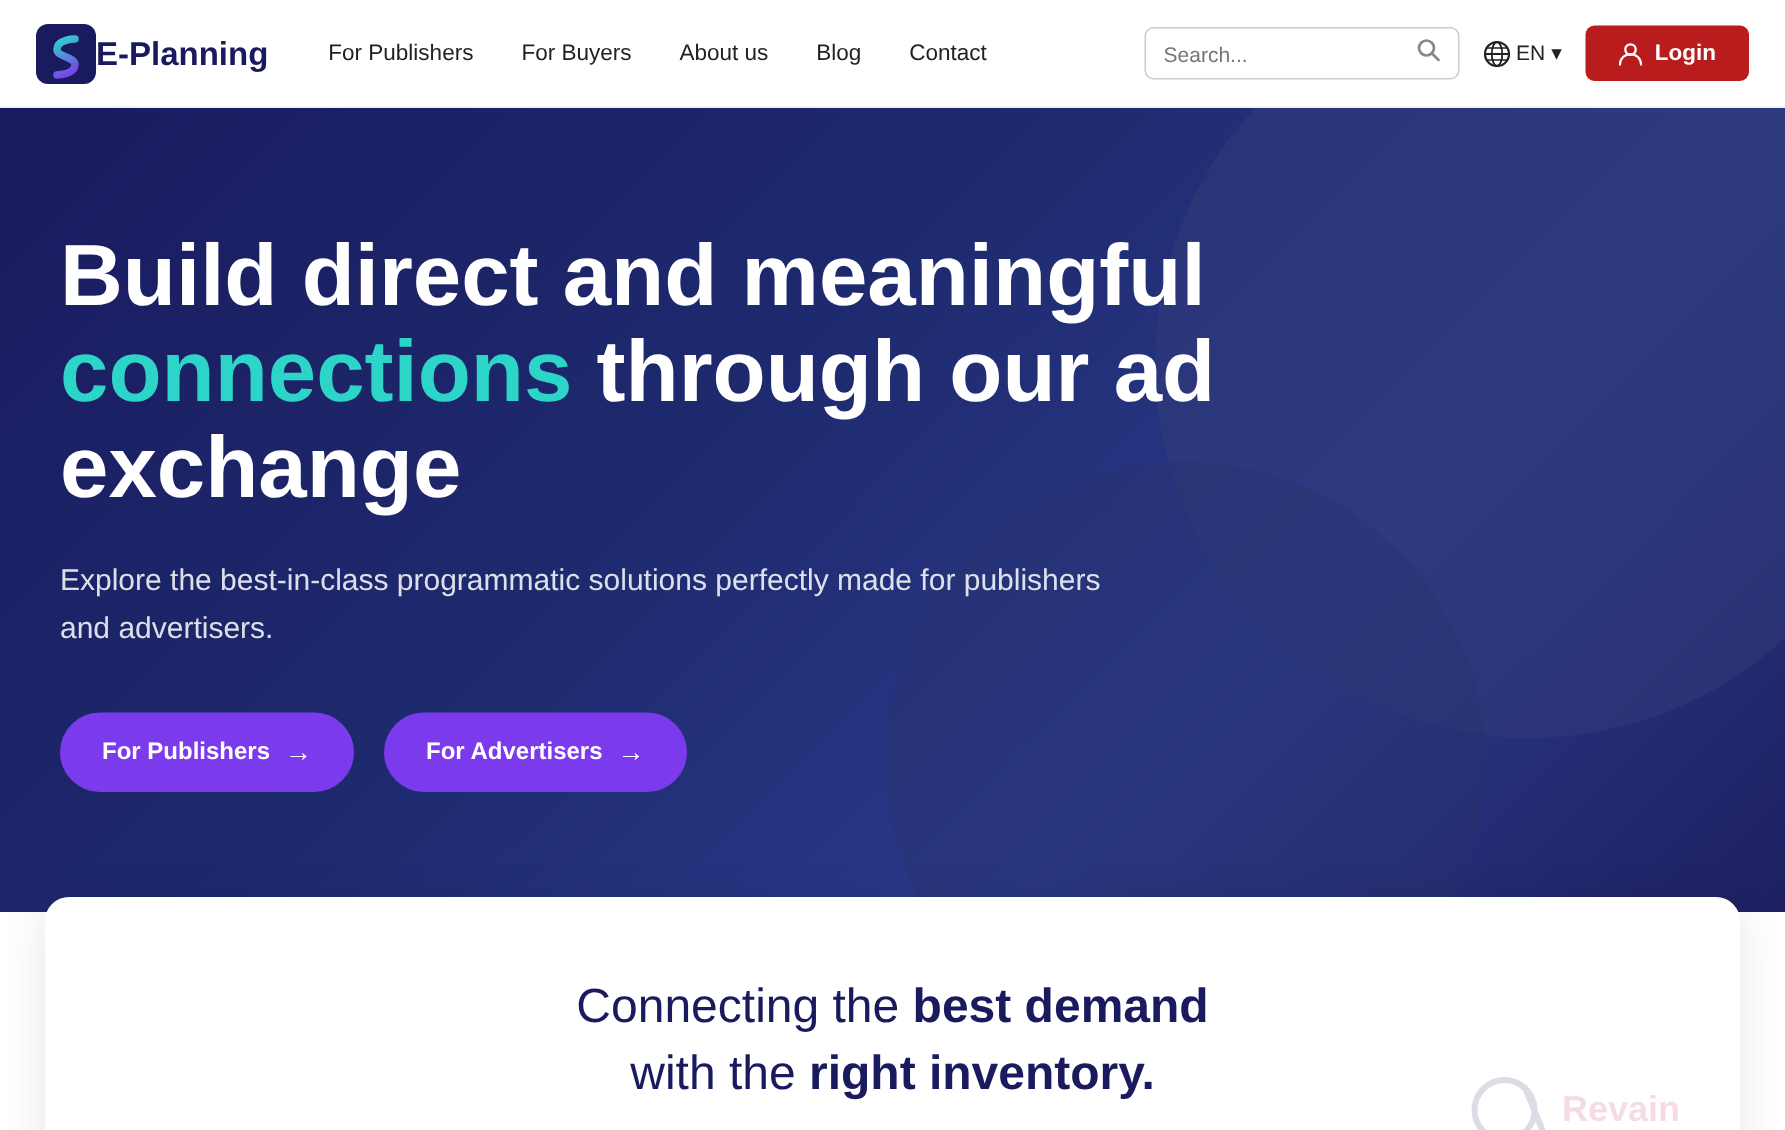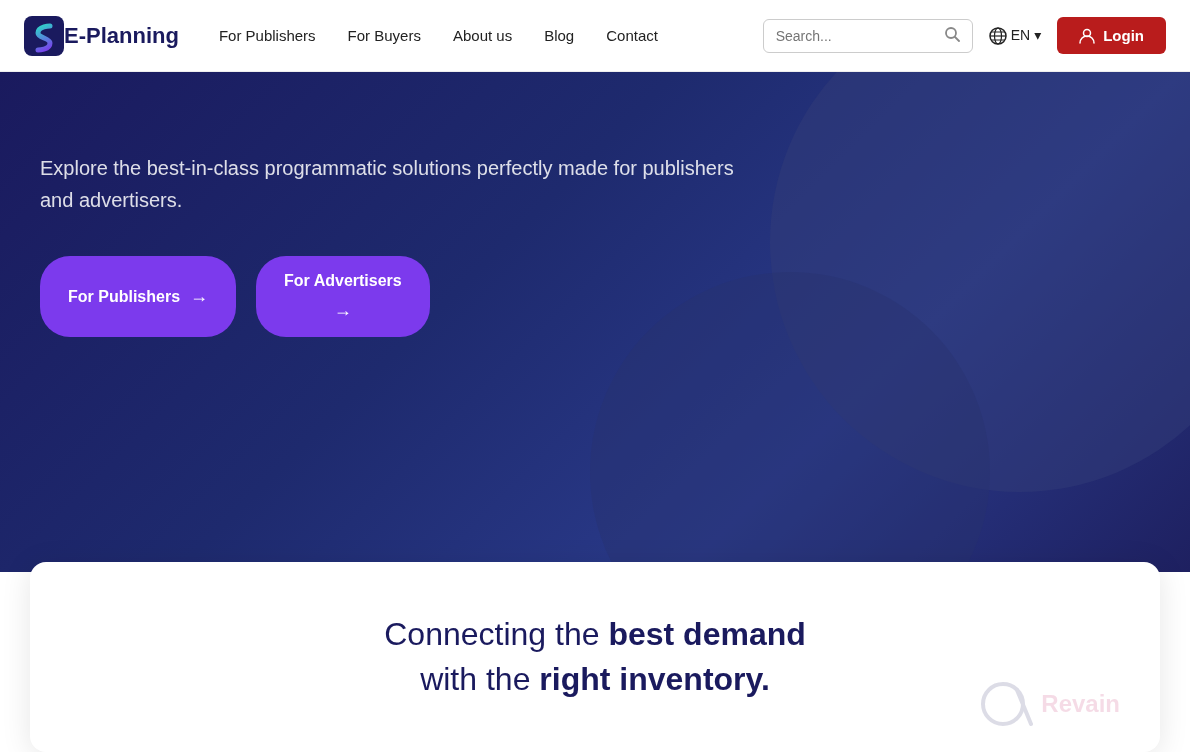--- a/index.html
+++ b/index.html
@@ -162,21 +162,20 @@
       align-items: center;
       gap: 10px;
       background: #7c3aed;
       color: #fff;
       border: none;
       border-radius: 30px;
       padding: 16px 28px;
       font-size: 16px;
       font-weight: 600;
       cursor: pointer;
-      flex-direction: column;
     }
 
     
     .banner {
       background: #fff;
       margin: 0 30px;
       border-radius: 16px;
       padding: 50px 40px;
       text-align: center;
       box-shadow: 0 4px 30px rgba(0,0,0,0.1);
@@ -270,20 +269,25 @@
     <svg width="16" height="16" viewBox="0 0 16 16" fill="none" xmlns="http://www.w3.org/2000/svg">
       <circle cx="8" cy="5" r="3.5" stroke="white" stroke-width="1.5"></circle>
       <path d="M1 15c0-3.866 3.134-7 7-7s7 3.134 7 7" stroke="white" stroke-width="1.5" stroke-linecap="round"></path>
     </svg>
     <span>Login</span>
   </button>
 </nav>
 
 <section class="hero">
   <div class="hero-content">
+    <h1 class="hero-title">
+      <span>Build direct and meaningful</span><br>
+      <span class="highlight">connections</span>
+      <span>through our ad exchange</span>
+    </h1>
     <p class="hero-subtitle">Explore the best-in-class programmatic solutions perfectly made for publishers and advertisers.</p>
     <div class="hero-buttons">
       <button class="btn-publishers">
         <span>For Publishers</span>
         <span class="arrow">→</span>
       </button>
       <button class="btn-advertisers">
         <span>For Advertisers</span>
         <span class="arrow">→</span>
       </button>

